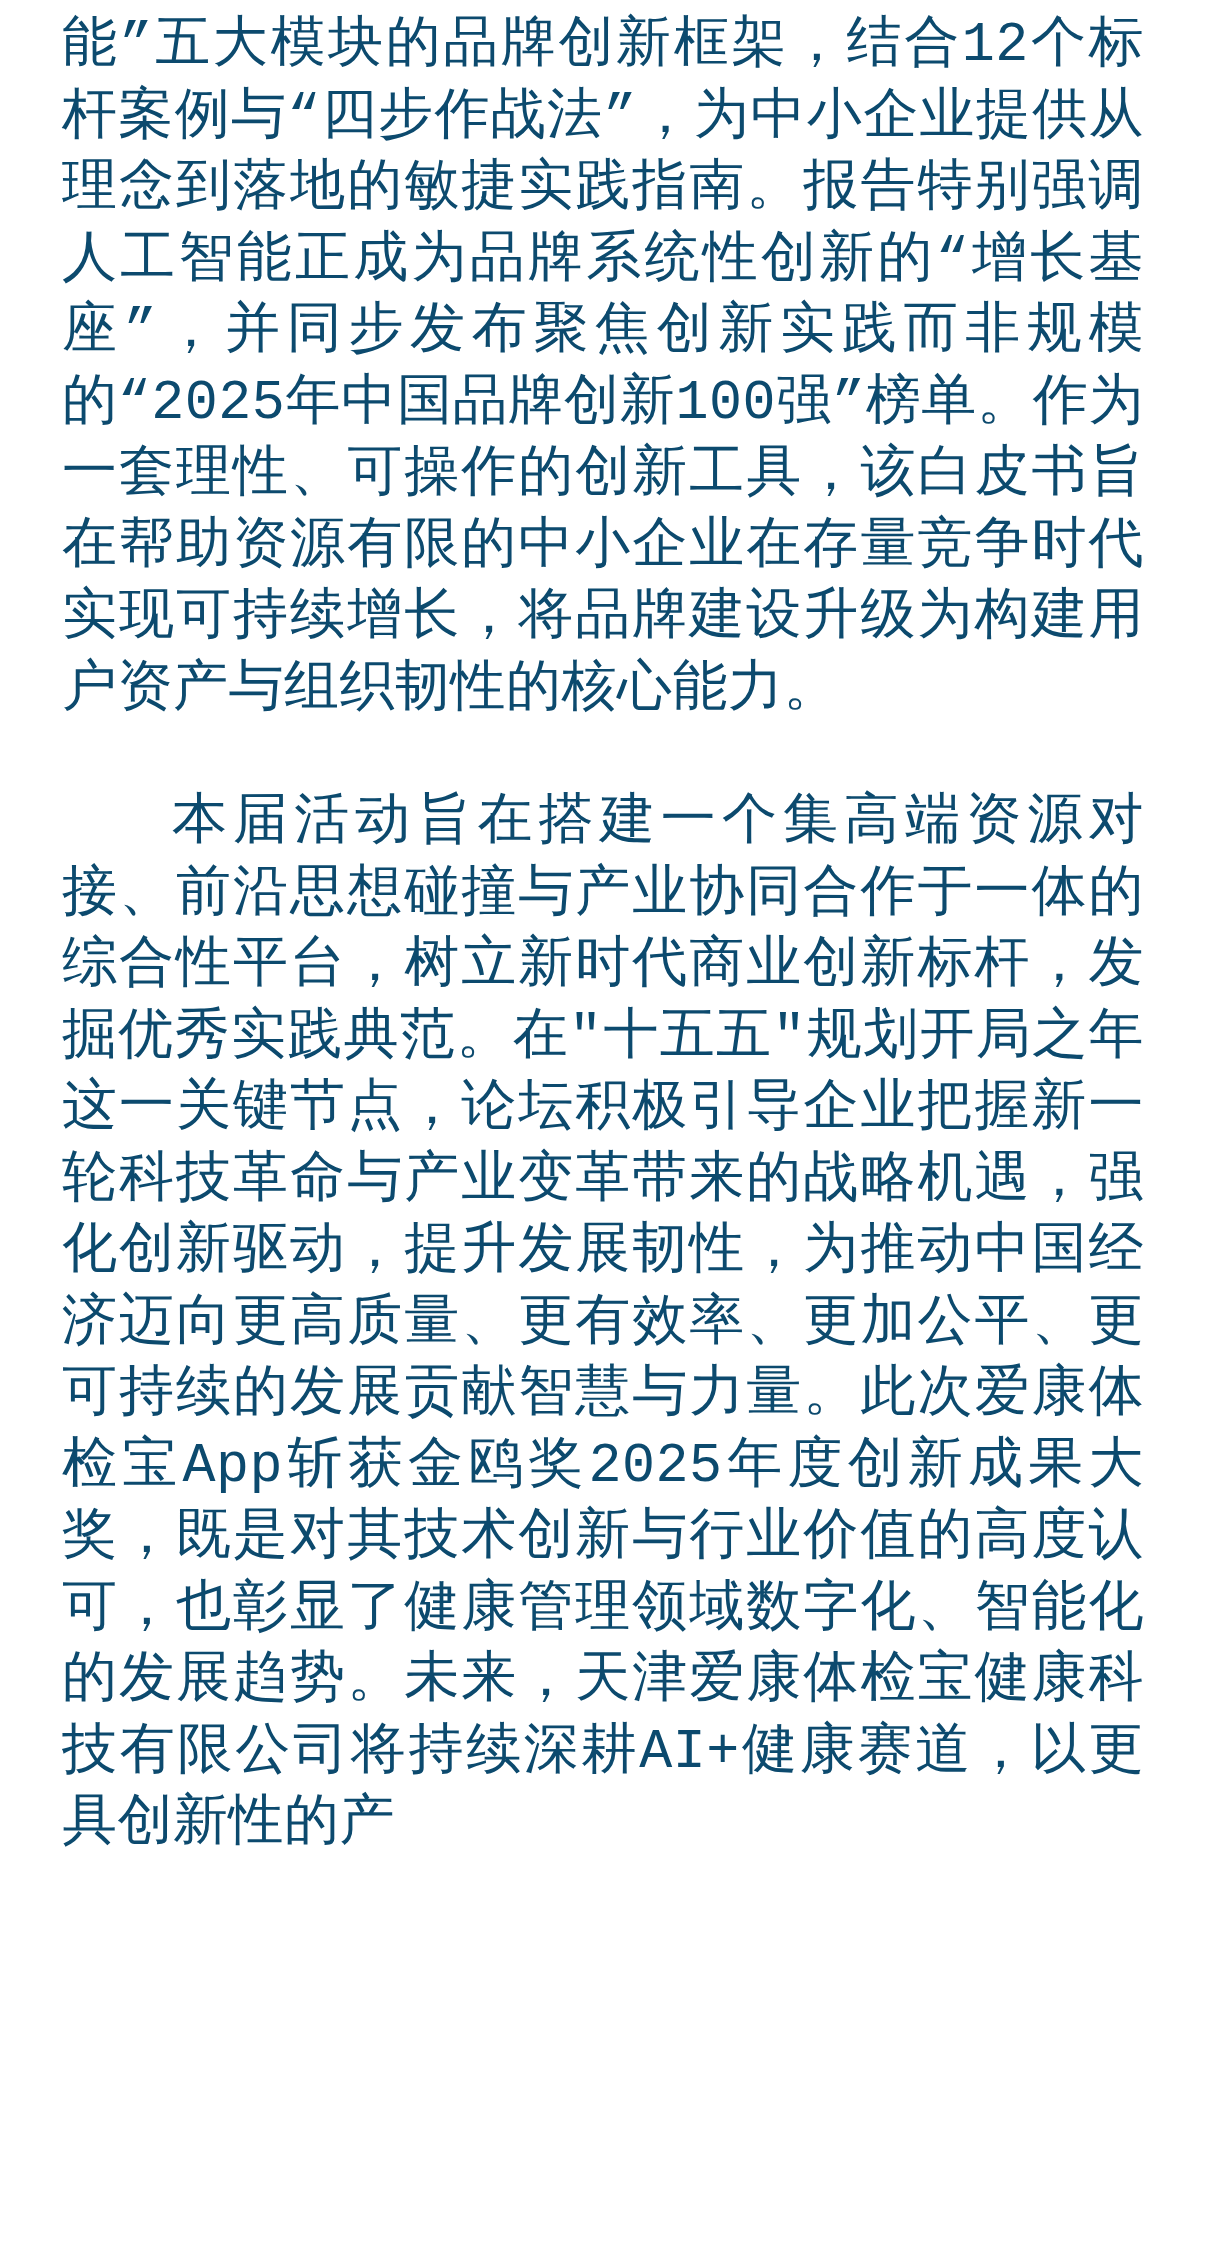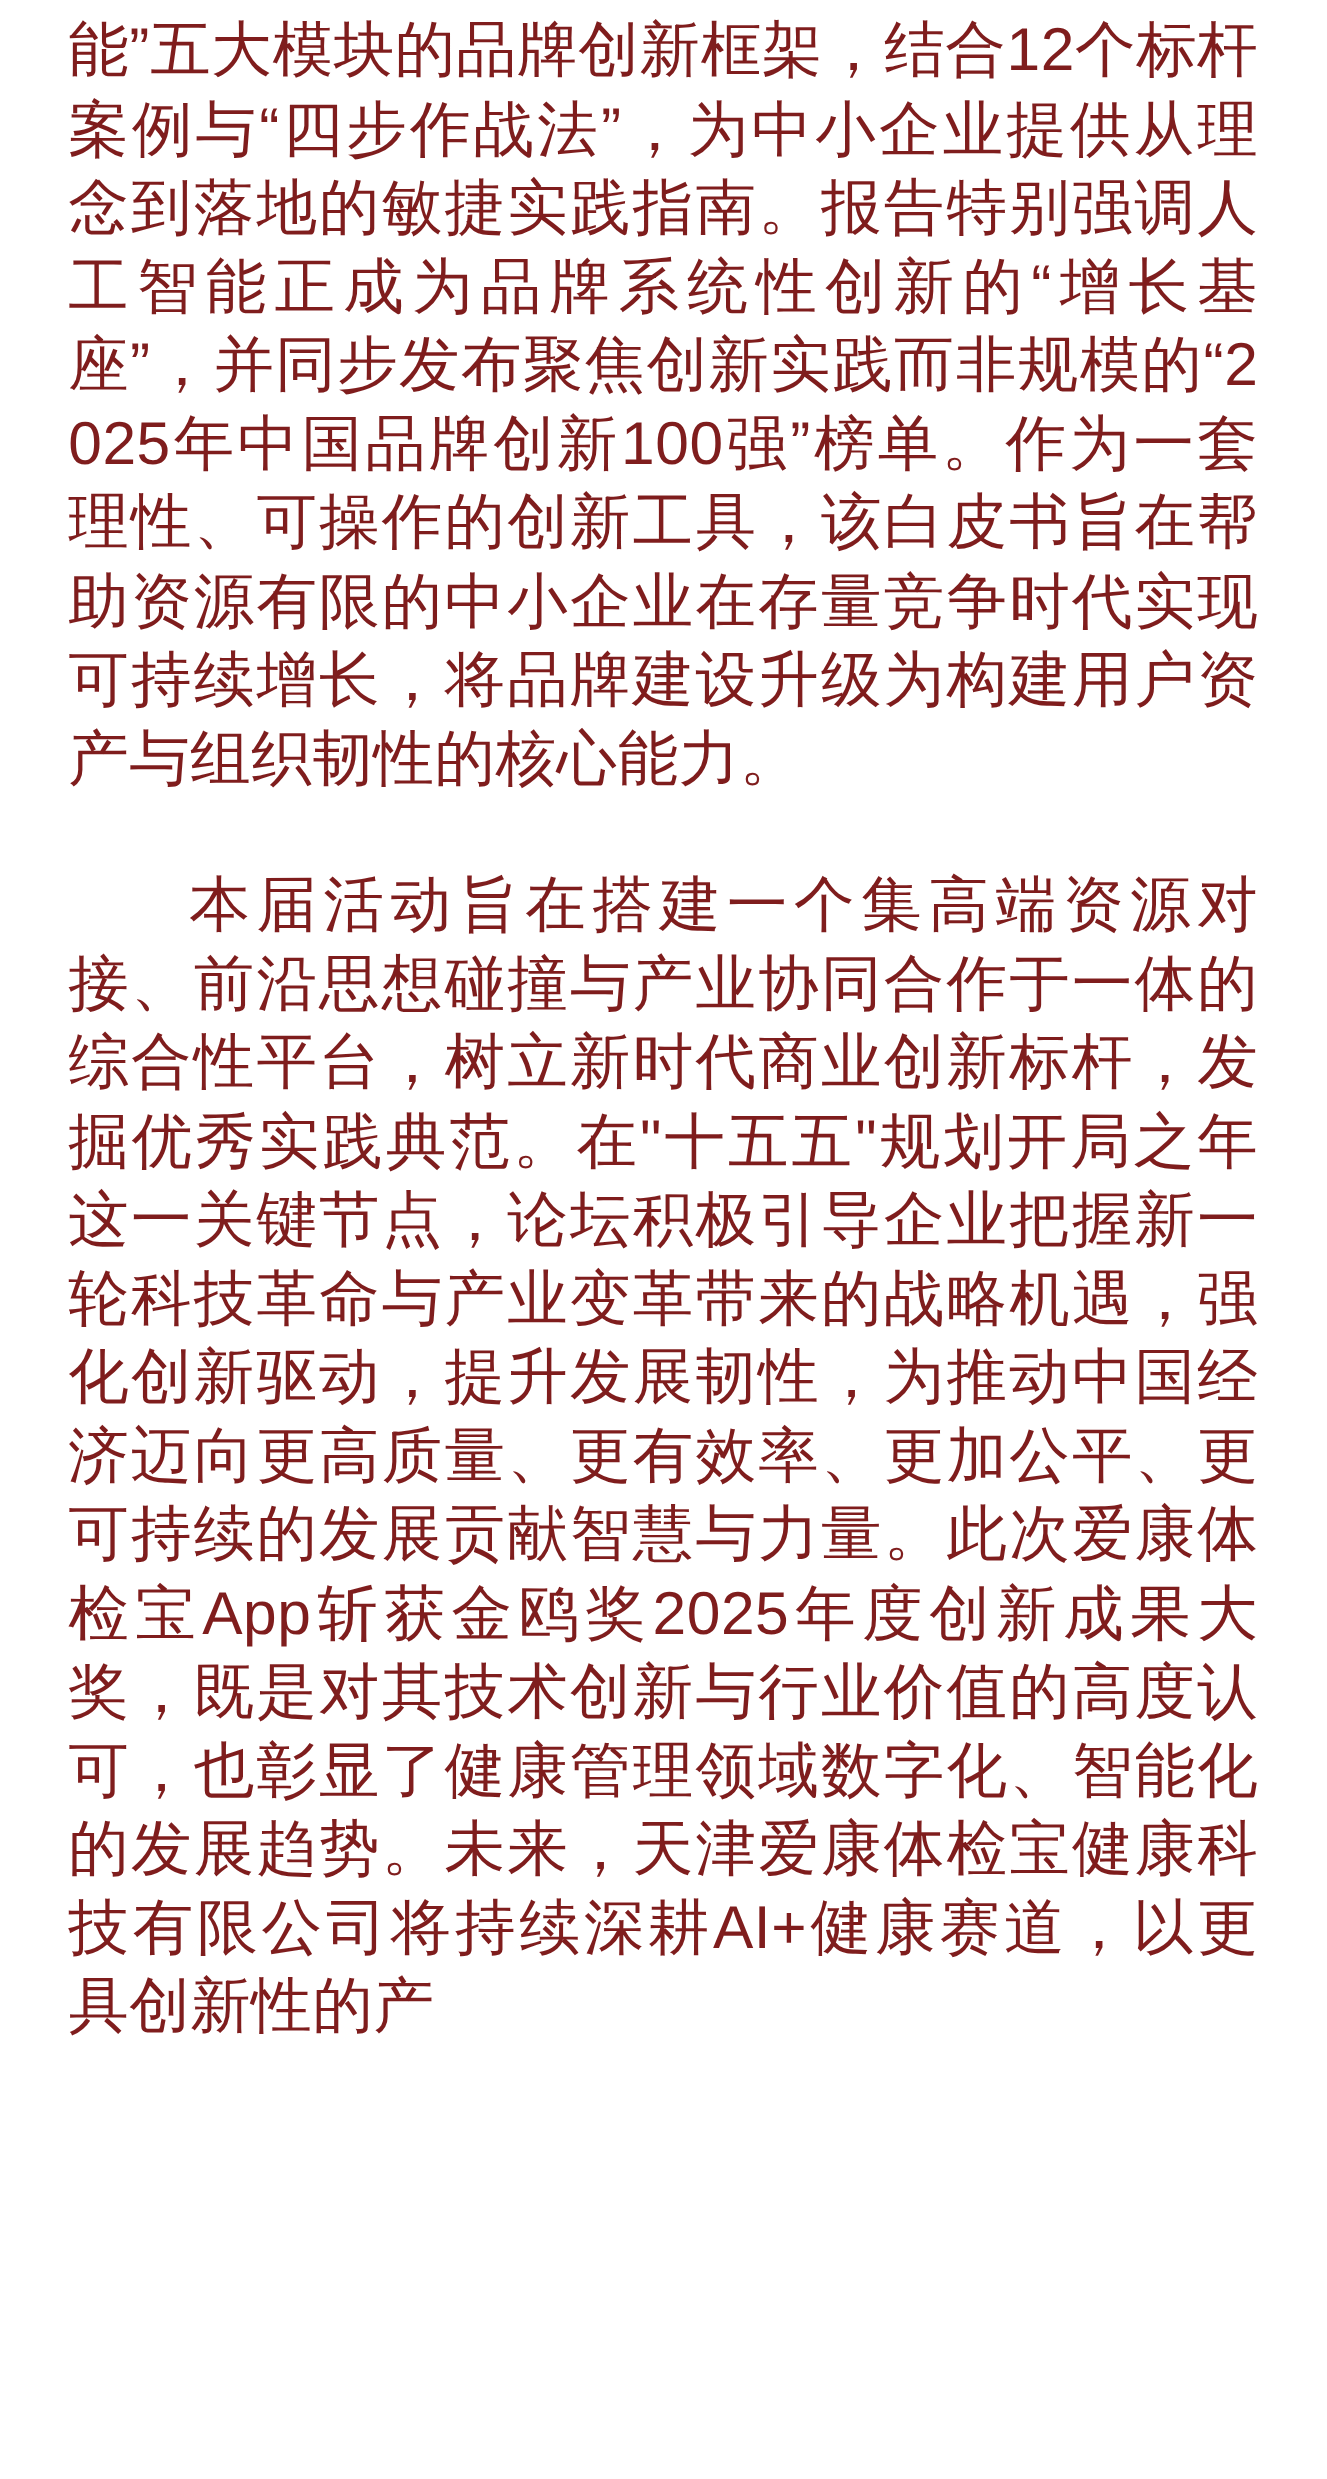--- a/index.html
+++ b/index.html
@@ -19,23 +19,24 @@
     width: 1206px;
     padding: 0 62px 0 62px;
   }
   .para {
     margin: 0;
     font-size: 55px;
     line-height: 1.30;
     letter-spacing: 0.5px;
     text-align: justify;
     text-justify: inter-ideograph;
-    color: #7f1d1d;
+    color: #0c4a6e;
     font-weight: 400;
     word-break: break-all;
+    font-family: Liberation Mono, monospace;
   }
   .para.continued {
     margin-top: 10px;
   }
   .para.indent {
     text-indent: 2em;
   }
   .gap {
     height: 62px;
   }

